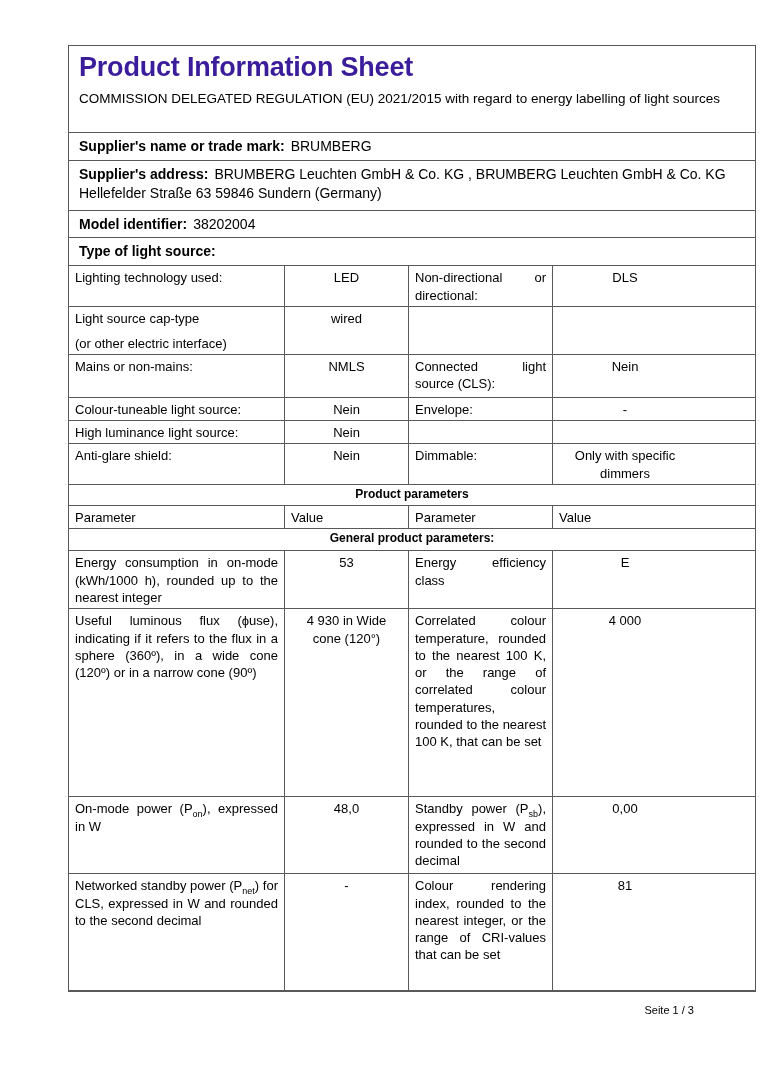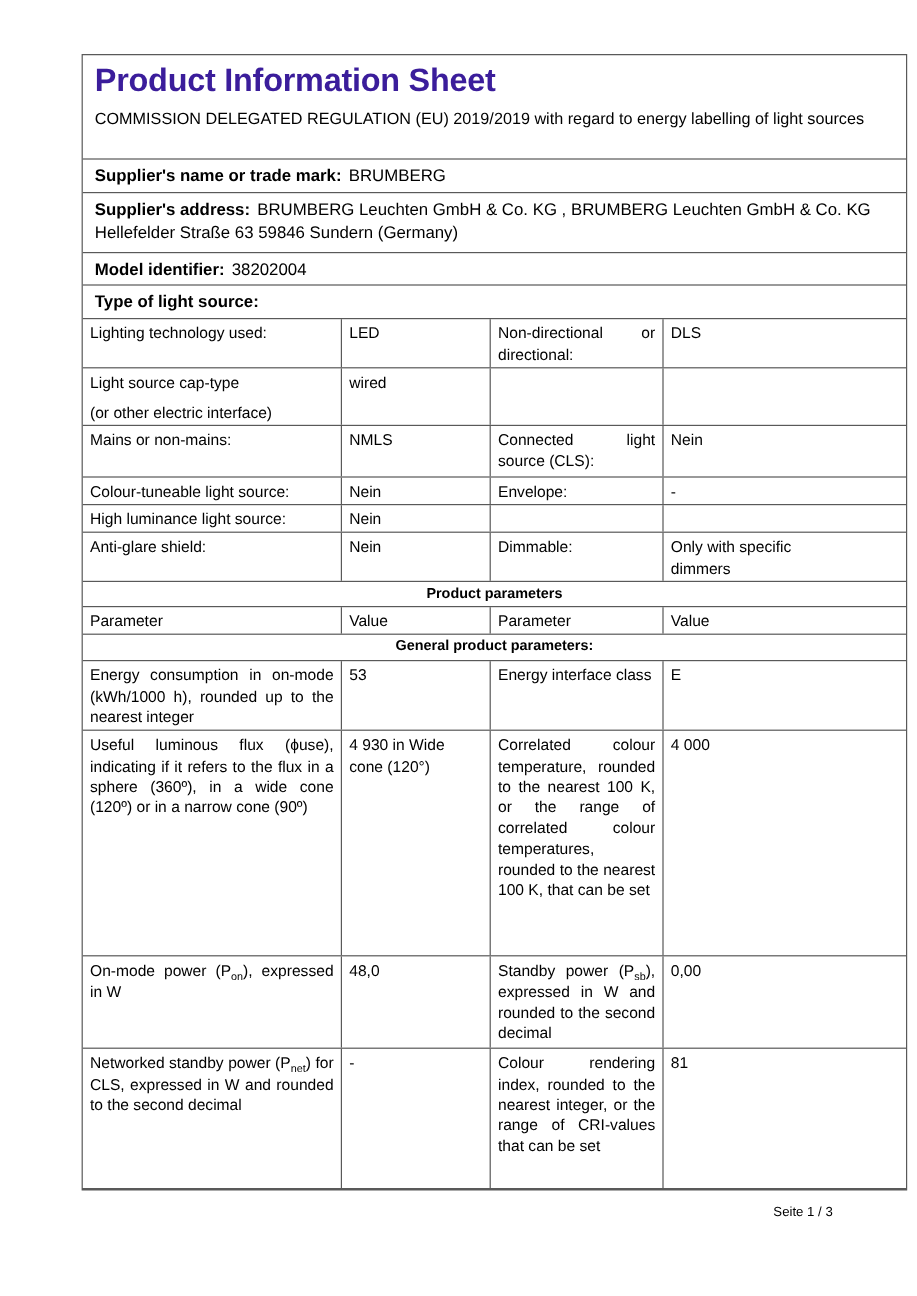--- a/index.html
+++ b/index.html
@@ -61,39 +61,39 @@
     grid-template-columns:215px 124px 144px 145px;
   }
   .c{
     padding:3px 6px 2px 6px;
     font-size:13px;line-height:1.33;color:#000;
     overflow:hidden;
   }
   .c2,.c3,.c4{border-left:1px solid var(--border-color);}
   .c1{text-align:justify;}
   .c3{text-align:justify;}
-  .c2,.c4{text-align:left;}
+  .c2,.c4{text-align:center;}
   .c sub{font-size:9px;line-height:0;}
   .para-gap{display:block;height:7px;}
   .hdr .c1,.hdr .c2,.hdr .c3,.hdr .c4{text-align:left;}
 
   .page-footer{
     position:absolute;
     right:70px;top:1004px;
     font-size:11px;color:#000;
   }
 </style>
 </head>
 <body>
 
 <div class="doc-frame">
 
   <div class="trow title-block">
     <h1 class="doc-title">Product Information Sheet</h1>
-    <p class="doc-subtitle">COMMISSION DELEGATED REGULATION (EU) 2019/2019 with regard to energy labelling of light sources</p>
+    <p class="doc-subtitle">COMMISSION DELEGATED REGULATION (EU) 2021/2015 with regard to energy labelling of light sources</p>
   </div>
 
   <div class="trow kv-row r-supplier-name">
     <b>Supplier's name or trade mark:</b><span class="val">BRUMBERG</span>
   </div>
 
   <div class="trow kv-row r-supplier-address">
     <b>Supplier's address:</b><span class="val">BRUMBERG Leuchten GmbH &amp; Co. KG , BRUMBERG Leuchten GmbH &amp; Co. KG Hellefelder Straße 63 59846 Sundern (Germany)</span>
   </div>
 
@@ -149,21 +149,21 @@
     <div class="c c2">Value</div>
     <div class="c c3">Parameter</div>
     <div class="c c4">Value</div>
   </div>
 
   <div class="trow center-bold r-gpp">General product parameters:</div>
 
   <div class="trow cols" style="min-height:58px">
     <div class="c c1">Energy consumption in on-mode (kWh/1000 h), rounded up to the nearest integer</div>
     <div class="c c2">53</div>
-    <div class="c c3">Energy interface class</div>
+    <div class="c c3">Energy efficiency class</div>
     <div class="c c4">E</div>
   </div>
   <div class="trow cols" style="min-height:188px">
     <div class="c c1">Useful luminous flux (ϕuse), indicating if it refers to the flux in a sphere (360º), in a wide cone (120º) or in a narrow cone (90º)</div>
     <div class="c c2">4 930 in Wide cone (120°)</div>
     <div class="c c3">Correlated colour temperature, rounded to the nearest 100 K, or the range of correlated colour temperatures, rounded to the nearest 100 K, that can be set</div>
     <div class="c c4">4 000</div>
   </div>
   <div class="trow cols" style="min-height:77px">
     <div class="c c1">On-mode power (P<sub>on</sub>), expressed in W</div>

